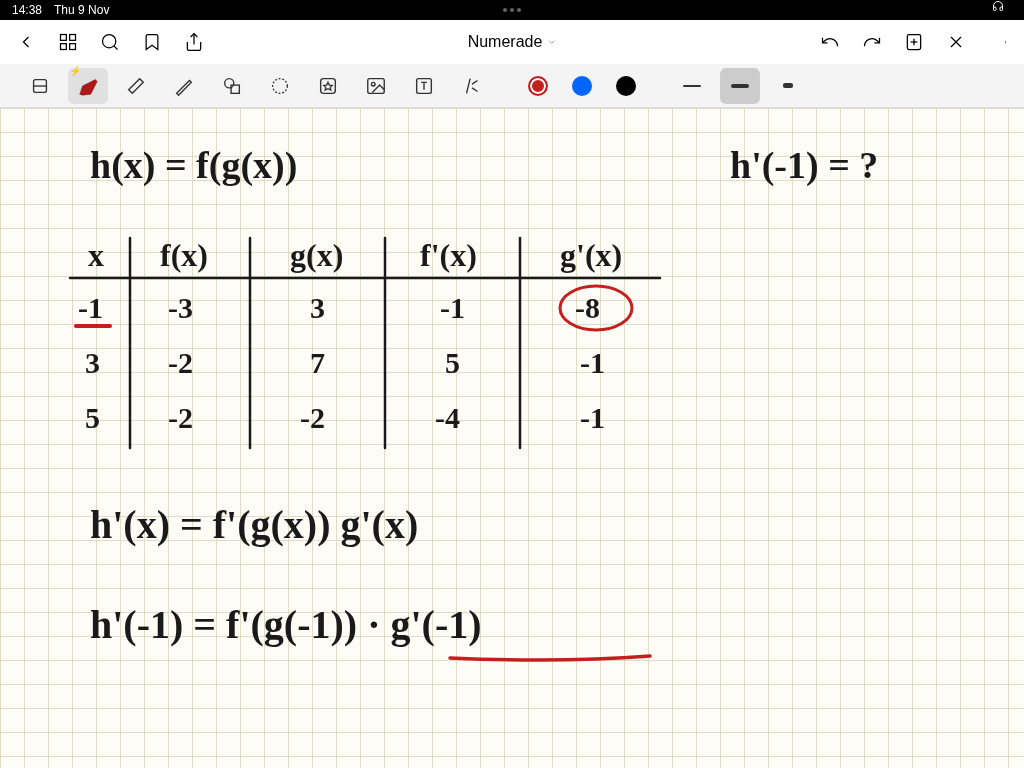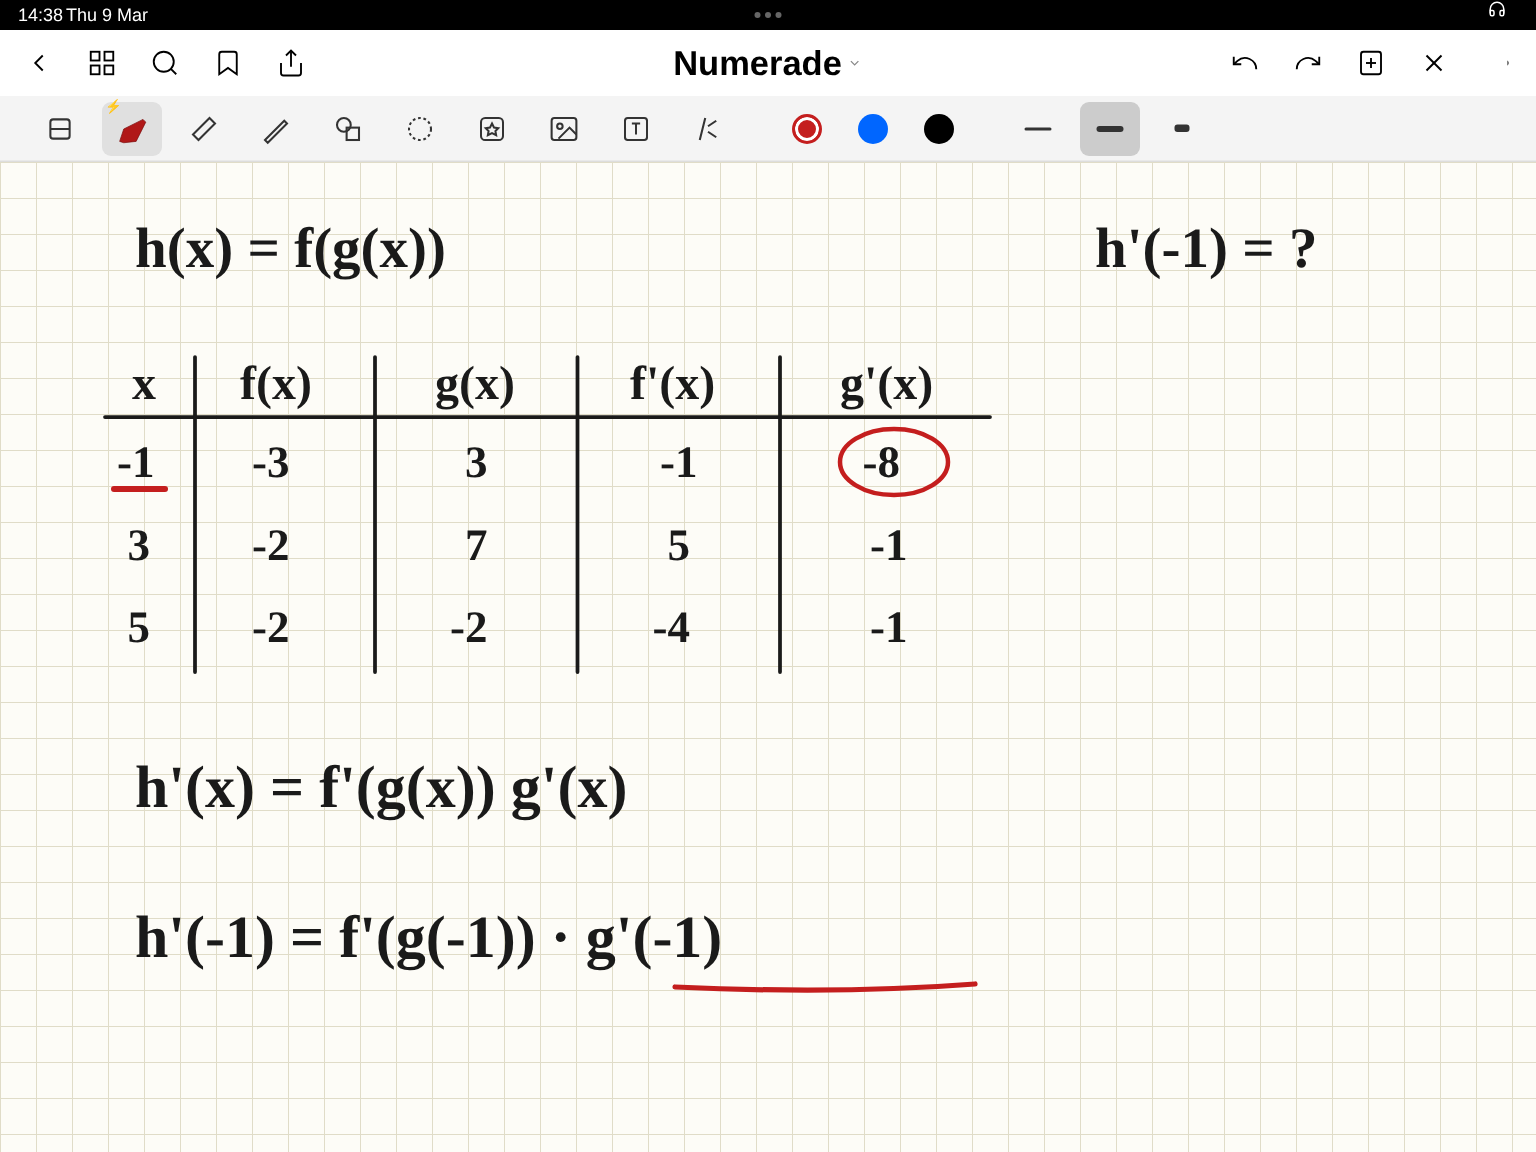--- a/index.html
+++ b/index.html
@@ -1,33 +1,33 @@
 <!DOCTYPE html>
 <html><head>
 <meta charset="utf-8">
 <style>
 * { margin: 0; padding: 0; box-sizing: border-box; }
 body { width: 1024px; height: 768px; font-family: -apple-system, BlinkMacSystemFont, sans-serif; background: #fff; overflow: hidden; }
 
 .status-bar { height: 20px; background: #000; color: #fff; display: flex; align-items: center; justify-content: space-between; padding: 0 12px; font-size: 12px; font-weight: 500; }
-.status-left { display: flex; align-items: flex-end; gap: 2px; }
+.status-left { display: flex; align-items: flex-end; gap: 12px; }
 .status-center { position: absolute; left: 50%; transform: translateX(-50%); display: flex; gap: 3px; }
 .status-center span { width: 4px; height: 4px; border-radius: 50%; background: #666; }
 .status-right { display: flex; align-items: center; gap: 6px; flex-direction: column; }
 .rec-pill { background: #ff3b30; border-radius: 10px; padding: 2px 10px; display: flex; align-items: center; }
 .rec-dot { width: 8px; height: 8px; border-radius: 50%; background: #fff; }
 .status-dot-y { width: 6px; height: 6px; border-radius: 50%; background: #ffcc00; }
 .headphone-icon { width: 12px; height: 12px; }
 .battery { width: 24px; height: 12px; border: 1px solid #fff; border-radius: 3px; position: relative; }
 .battery::after { content: ''; position: absolute; right: -3px; top: 3px; width: 2px; height: 4px; background: #fff; border-radius: 0 1px 1px 0; }
 .battery-fill { height: 100%; width: 84%; background: #fff; border-radius: 2px; }
 
 .nav-bar { height: 44px; display: flex; align-items: center; justify-content: space-between; padding: 0 16px; background: #fff; }
 .nav-left, .nav-right { display: flex; align-items: center; gap: 22px; }
-.nav-center { position: absolute; left: 50%; transform: translateX(-50%); display: flex; align-items: center; gap: 4px; font-size: 23px; color: #000; font-weight: bold; }
+.nav-center { position: absolute; left: 50%; transform: translateX(-50%); display: flex; align-items: center; gap: 4px; font-size: 16px; color: #000; }
 .nav-icon { width: 20px; height: 20px; display: flex; align-items: center; justify-content: center; cursor: pointer; }
 .nav-icon svg { stroke: #000; fill: none; stroke-width: 1.5; }
 
 .toolbar { height: 44px; background: #f4f4f4; display: flex; align-items: center; gap: 8px; padding: 0 20px; border-bottom: 1px solid #ddd; }
 .tool-btn { width: 40px; height: 36px; display: flex; align-items: center; justify-content: center; border-radius: 6px; cursor: pointer; }
 .tool-btn.active { background: #e0e0e0; }
 .tool-btn svg { width: 22px; height: 22px; }
 .color-swatch { width: 20px; height: 20px; border-radius: 50%; cursor: pointer; display: flex; align-items: center; justify-content: center; }
 .color-red { background: #c41e1e; border: 2px solid #c41e1e; box-shadow: 0 0 0 2px #fff inset; }
 .color-blue { background: #0066ff; }
@@ -40,21 +40,21 @@
 .canvas { position: relative; width: 1024px; height: 660px; background: #fdfcf7; background-image: linear-gradient(#e0dcc8 1px, transparent 1px), linear-gradient(90deg, #e0dcc8 1px, transparent 1px); background-size: 24px 24px; }
 .canvas svg { position: absolute; top: 0; left: 0; width: 100%; height: 100%; }
 .hw { font-family: 'Segoe Script', 'Comic Sans MS', cursive; fill: #1a1a1a; font-weight: 600; }
 </style>
 </head>
 <body>
 
 <div class="status-bar">
   <div class="status-left">
     <span>14:38</span>
-    <span>Thu 9 Mar</span>
+    <span>Thu 9 Nov</span>
   </div>
   <div class="status-center">
       <span></span>
       <span></span>
       <span></span>
     </div>
   <div class="status-right">
     <div class="rec-pill">
         <span class="rec-dot"></span>
       </div>

